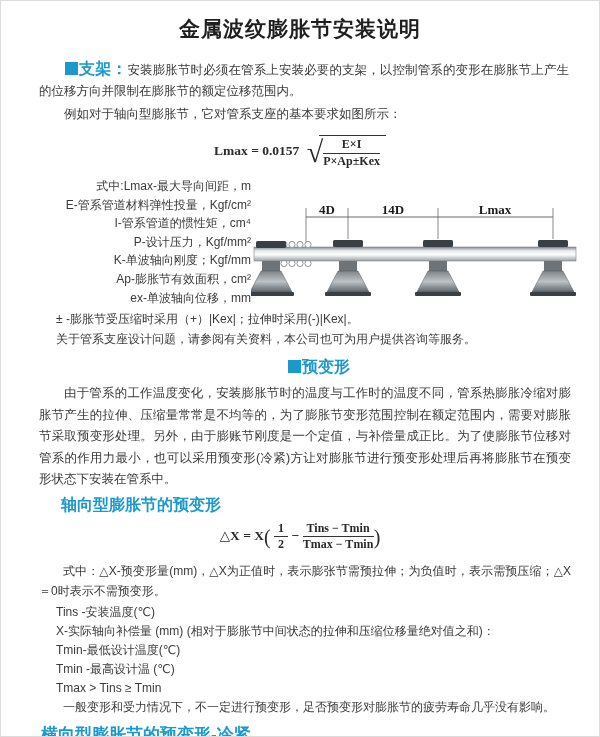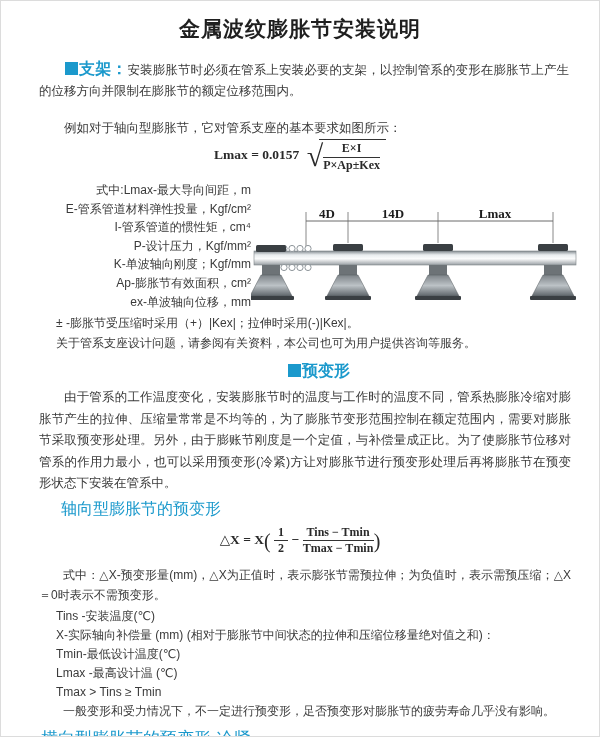--- a/index.html
+++ b/index.html
@@ -24,47 +24,47 @@
   }
   p { margin:0; }
   .body-text { font-size:12.5px; line-height:21px; }
   .intro { margin:15px 30px 0 38px; text-indent:26px; text-align:justify; }
   .sec-head { white-space:nowrap; }
   .sq {
     display:inline-block; width:13px; height:13px;
     background:#1b99cc; vertical-align:-1px; margin-right:1px;
   }
   .sec-head-text { color:#1b99cc; font-size:16px; font-weight:bold; }
-  .example { margin:16px 30px 0 38px; text-indent:2em; }
+  .example { margin:2px 30px 0 38px; text-indent:2em; }
   .formula {
     text-align:center;
     font-family:"Liberation Serif","DejaVu Serif",serif;
     font-weight:bold; font-size:13.5px; color:#2a2a2a;
   }
-  .formula-1 { height:38px; }
+  .formula-1 { margin-top:10px; height:38px; }
   .frac {
     display:inline-block; vertical-align:middle;
     text-align:center; line-height:1.15; font-size:12px;
   }
   .frac .num { display:block; border-bottom:1px solid #333; padding:0 4px 1px 4px; }
   .frac .den { display:block; padding-top:1px; }
   .radical { font-size:30px; font-weight:normal; vertical-align:middle; margin:0 -4px 0 4px; }
   .rad-box { display:inline-block; border-top:1.4px solid #333; padding:2px 6px 0 4px; vertical-align:middle; }
   .paren { font-size:20px; font-weight:normal; vertical-align:middle; }
   .defs-row { display:flex; margin:4px 0 0 38px; }
   .defs { width:212px; font-size:12px;text-align:right; }
   .defs .def-line { line-height:18.6px; white-space:nowrap; padding-left:15px; }
   .defs .def-line:first-child { padding-left:0; }
   .diagram-wrap { margin:24px 0 0 0; }
   .pm-line, .note-line { margin:1px 20px 0 55px; font-size:12px; line-height:19px; }
   .sec2-head { margin:8px 0 0 38px;text-align:center; }
   .para2 { margin:5px 28px 0 38px; text-indent:2em; text-align:justify; line-height:21.5px; }
   .sub-head {
     margin:4px 0 0 60px;
-    color:#1b99cc; font-size:16px; font-weight:normal;
+    color:#1b99cc; font-size:16px; font-weight:bold;
   }
   .formula-2 { margin-top:6px; height:34px; }
   .explain { margin:5px 28px 0 38px; text-indent:2em; text-align:justify; font-size:12px; line-height:20.5px; }
   .var-lines { margin:1px 0 0 55px; font-size:12px; }
   .var-lines .var-line { line-height:19px; }
   .closing { margin:0 28px 0 38px; text-indent:2em; font-size:12px; line-height:19px; }
   .sub-head-2 { margin:6px 0 0 40px; font-size:17px; }
   svg text { font-family:"Liberation Serif","DejaVu Serif",serif; font-weight:bold; }
 </style>
 </head>
@@ -180,21 +180,21 @@
     <span>−</span>
     <span class="frac"><span class="num">Tins − Tmin</span><span class="den">Tmax − Tmin</span></span><span class="paren">)</span>
   </div>
 
   <p class="explain">式中：△X-预变形量(mm)，△X为正值时，表示膨张节需预拉伸；为负值时，表示需预压缩；△X＝0时表示不需预变形。</p>
 
   <div class="var-lines">
     <div class="var-line">Tins -安装温度(℃)</div>
     <div class="var-line">X-实际轴向补偿量 (mm) (相对于膨胀节中间状态的拉伸和压缩位移量绝对值之和)：</div>
     <div class="var-line">Tmin-最低设计温度(℃)</div>
-    <div class="var-line">Lmax -最高设计温 (℃)</div>
+    <div class="var-line">Tmin -最高设计温 (℃)</div>
     <div class="var-line">Tmax &gt; Tins ≥ Tmin</div>
   </div>
 
   <p class="closing">一般变形和受力情况下，不一定进行预变形，足否预变形对膨胀节的疲劳寿命几乎没有影响。</p>
 
   <h3 class="sub-head sub-head-2">横向型膨胀节的预变形-冷紧</h3>
 
 </div>
 
 </body></html>

